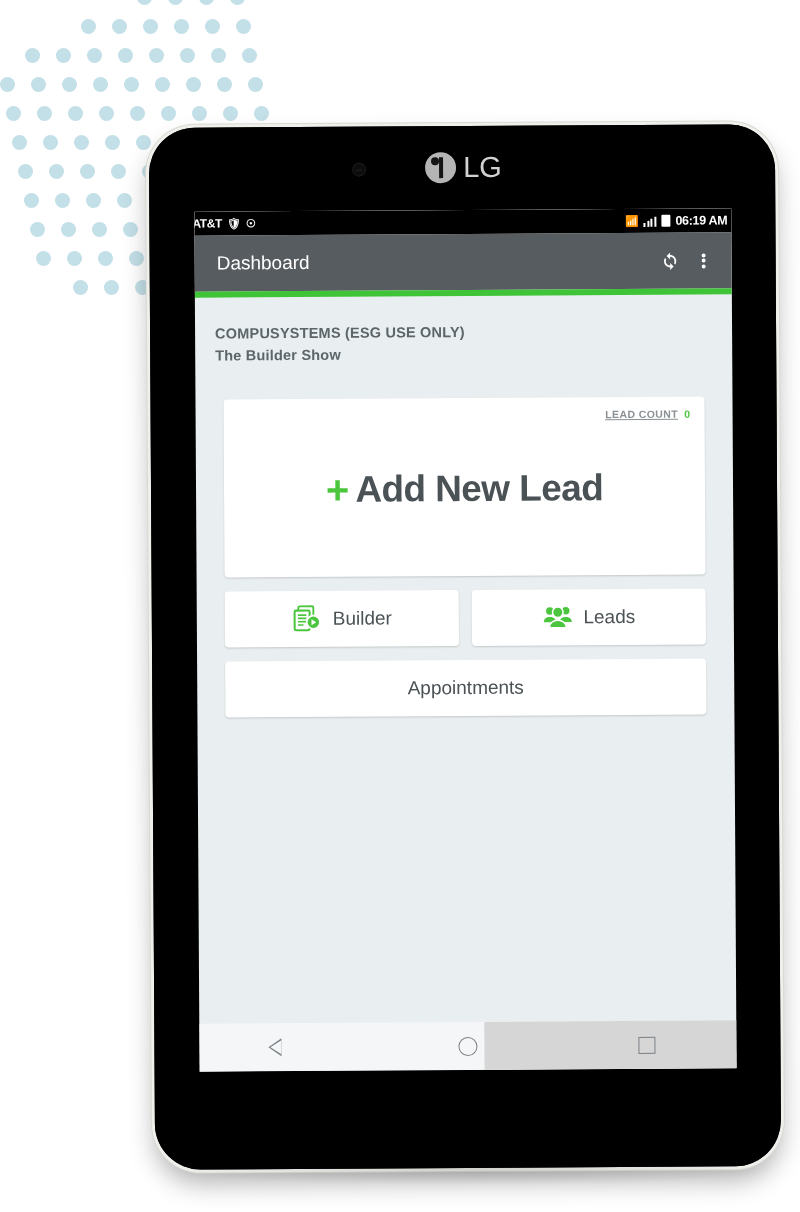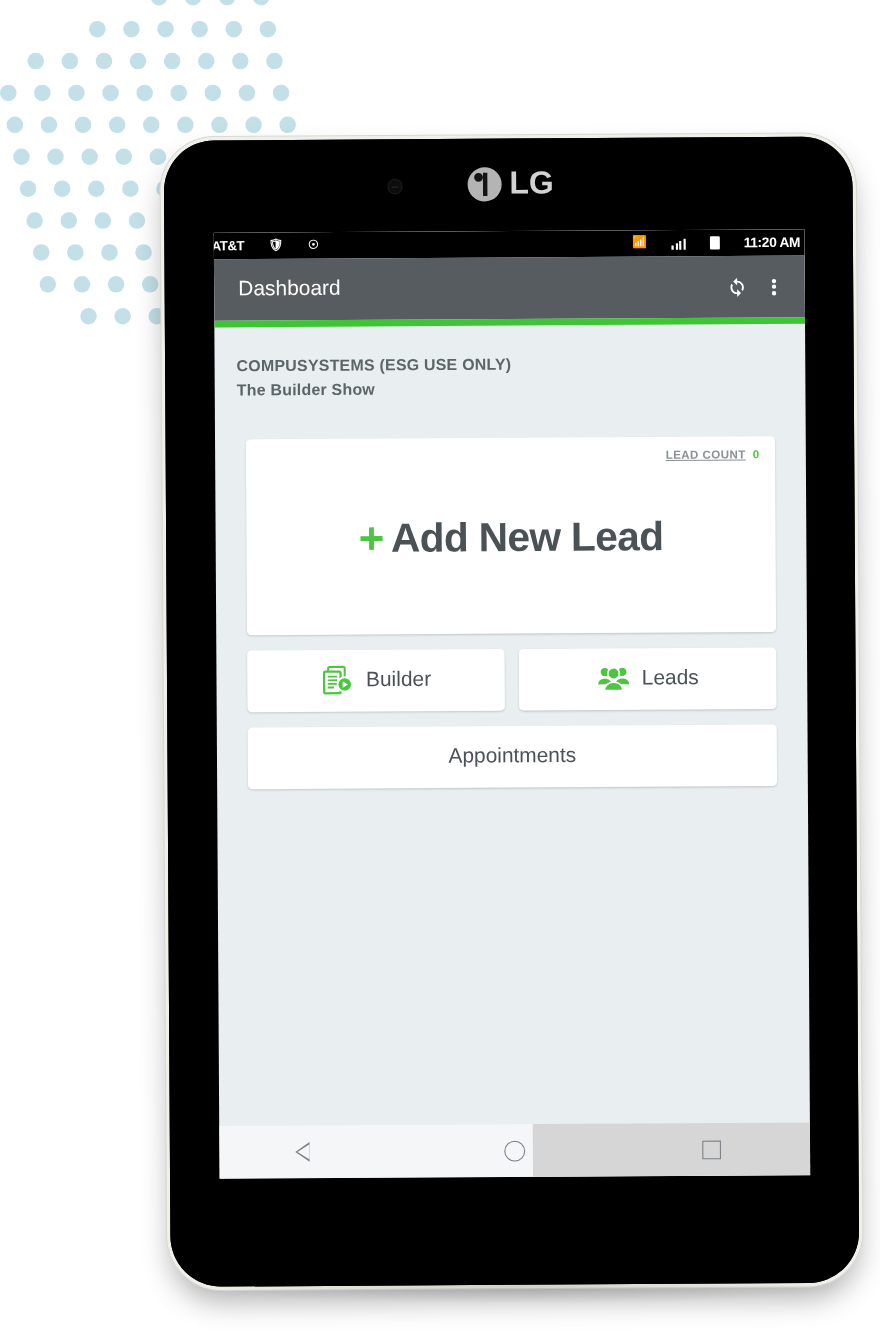--- a/index.html
+++ b/index.html
@@ -109,21 +109,21 @@
   #lg-mark::after {
     content: "";
     position: absolute;
     left: 14px; top: 5px;
     width: 4px; height: 21px;
     background: #141414;
     box-shadow: 0 17px 0 -13px #141414, 4px 17px 0 -13px #141414, 8px 17px 0 -13px #141414;
   }
   #lg-wordmark {
     font-size: 29px;
-    font-weight: bold;
+    font-weight: normal;
     letter-spacing: 0px;
     color: #d2d2d2;
     line-height: 1;
   }
 
   
   #screen {
     position: absolute;
     left: 45px;
     top: 84px;
@@ -141,21 +141,21 @@
     align-items: center;
     justify-content: space-between;
     padding: 0 4px 0 2px;
     color: #ffffff;
     font-size: 12px;
     font-weight: bold;
   }
   .status-left, .status-right {
     display: flex;
     align-items: center;
-    gap: 22px;
+    gap: 5px;
   }
   .status-left { margin-left: -4px; }
   #carrier-label { font-size: 12px; letter-spacing: -0.4px; }
   .status-glyph { font-size: 11px; line-height: 1; }
   #signal-bars {
     display: inline-flex;
     align-items: flex-end;
     gap: 1.5px;
     height: 11px;
   }
@@ -480,21 +480,21 @@
           </div>
           <div class="status-right">
             <span class="status-glyph">📶</span>
             <span id="signal-bars">
                 <i></i>
                 <i></i>
                 <i></i>
                 <i></i>
               </span>
             <span id="battery-icon"></span>
-            <span id="clock">11:20 AM</span>
+            <span id="clock">06:19 AM</span>
           </div>
         </div>
 
         <div id="app-bar">
           <div id="app-title">Dashboard</div>
           <div class="appbar-action">
             <svg width="21" height="21" viewBox="0 0 24 24" aria-hidden="true">
               <path fill="#ffffff" d="M12 5V2L8 6l4 4V7c2.76 0 5 2.24 5 5 0 .85-.22 1.64-.59 2.34l1.46 1.46A6.96 6.96 0 0 0 19 12c0-3.87-3.13-7-7-7zm0 12c-2.76 0-5-2.24-5-5 0-.85.22-1.64.59-2.34L6.13 8.2A6.96 6.96 0 0 0 5 12c0 3.87 3.13 7 7 7v3l4-4-4-4v3z"></path>
             </svg>
           </div>

